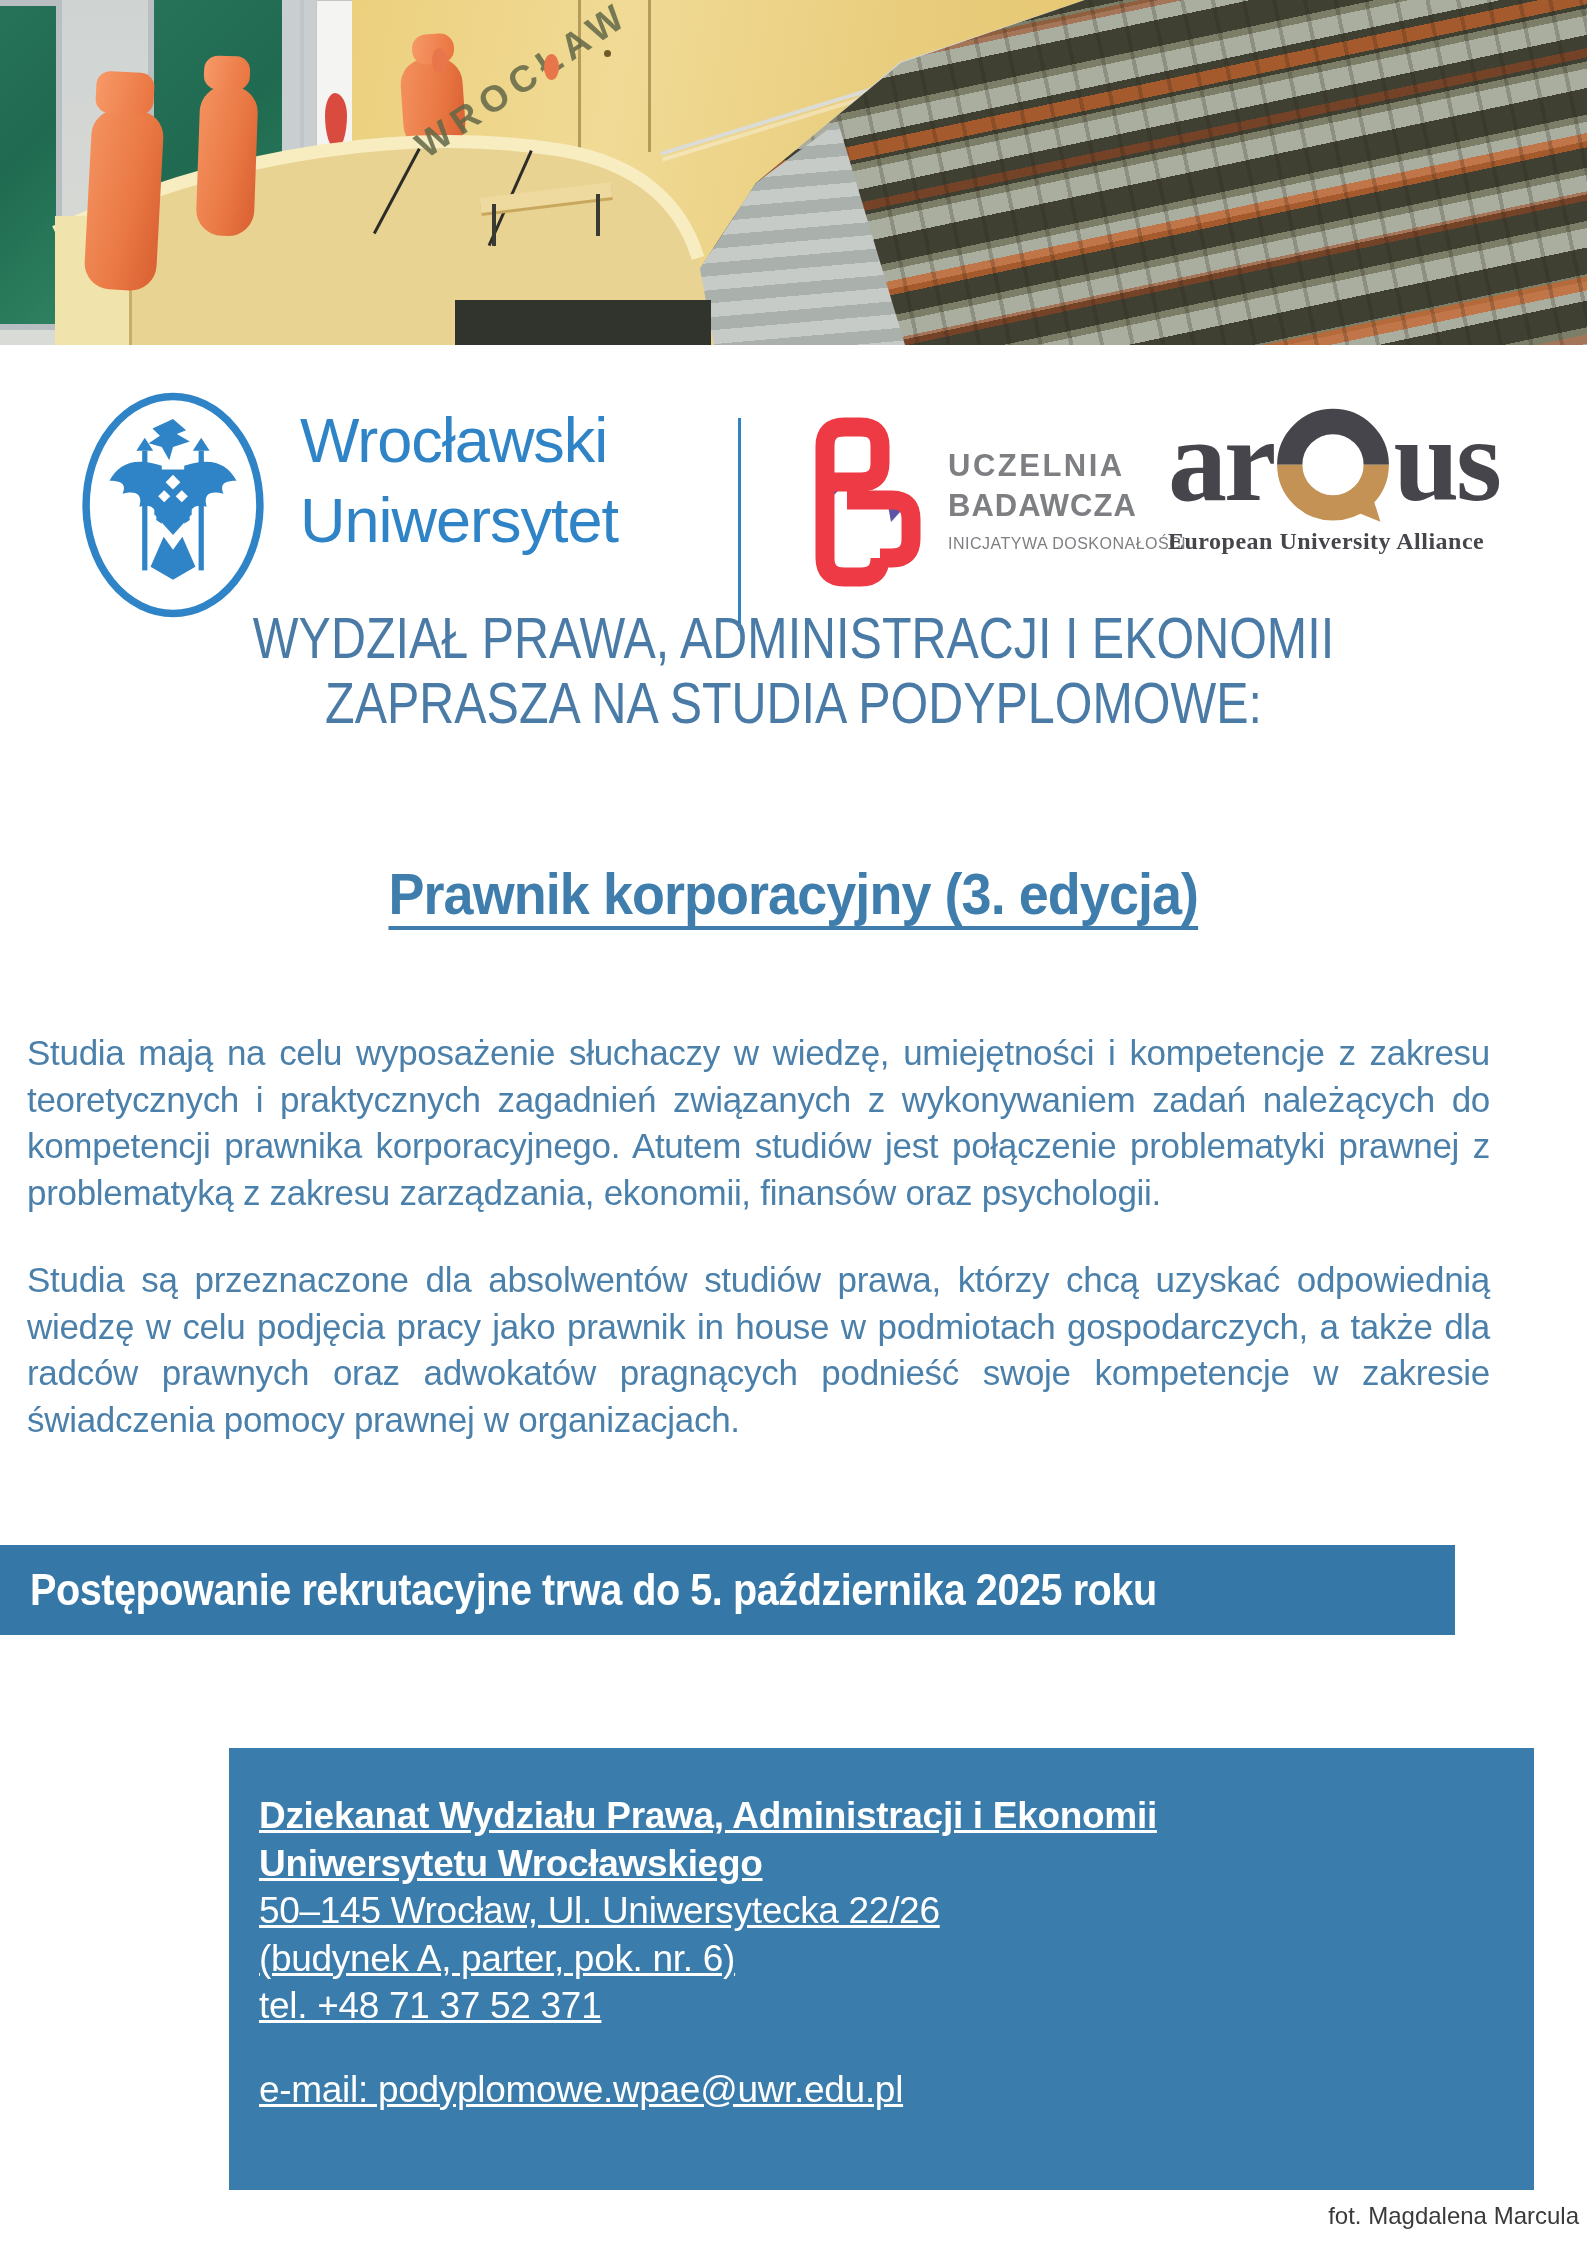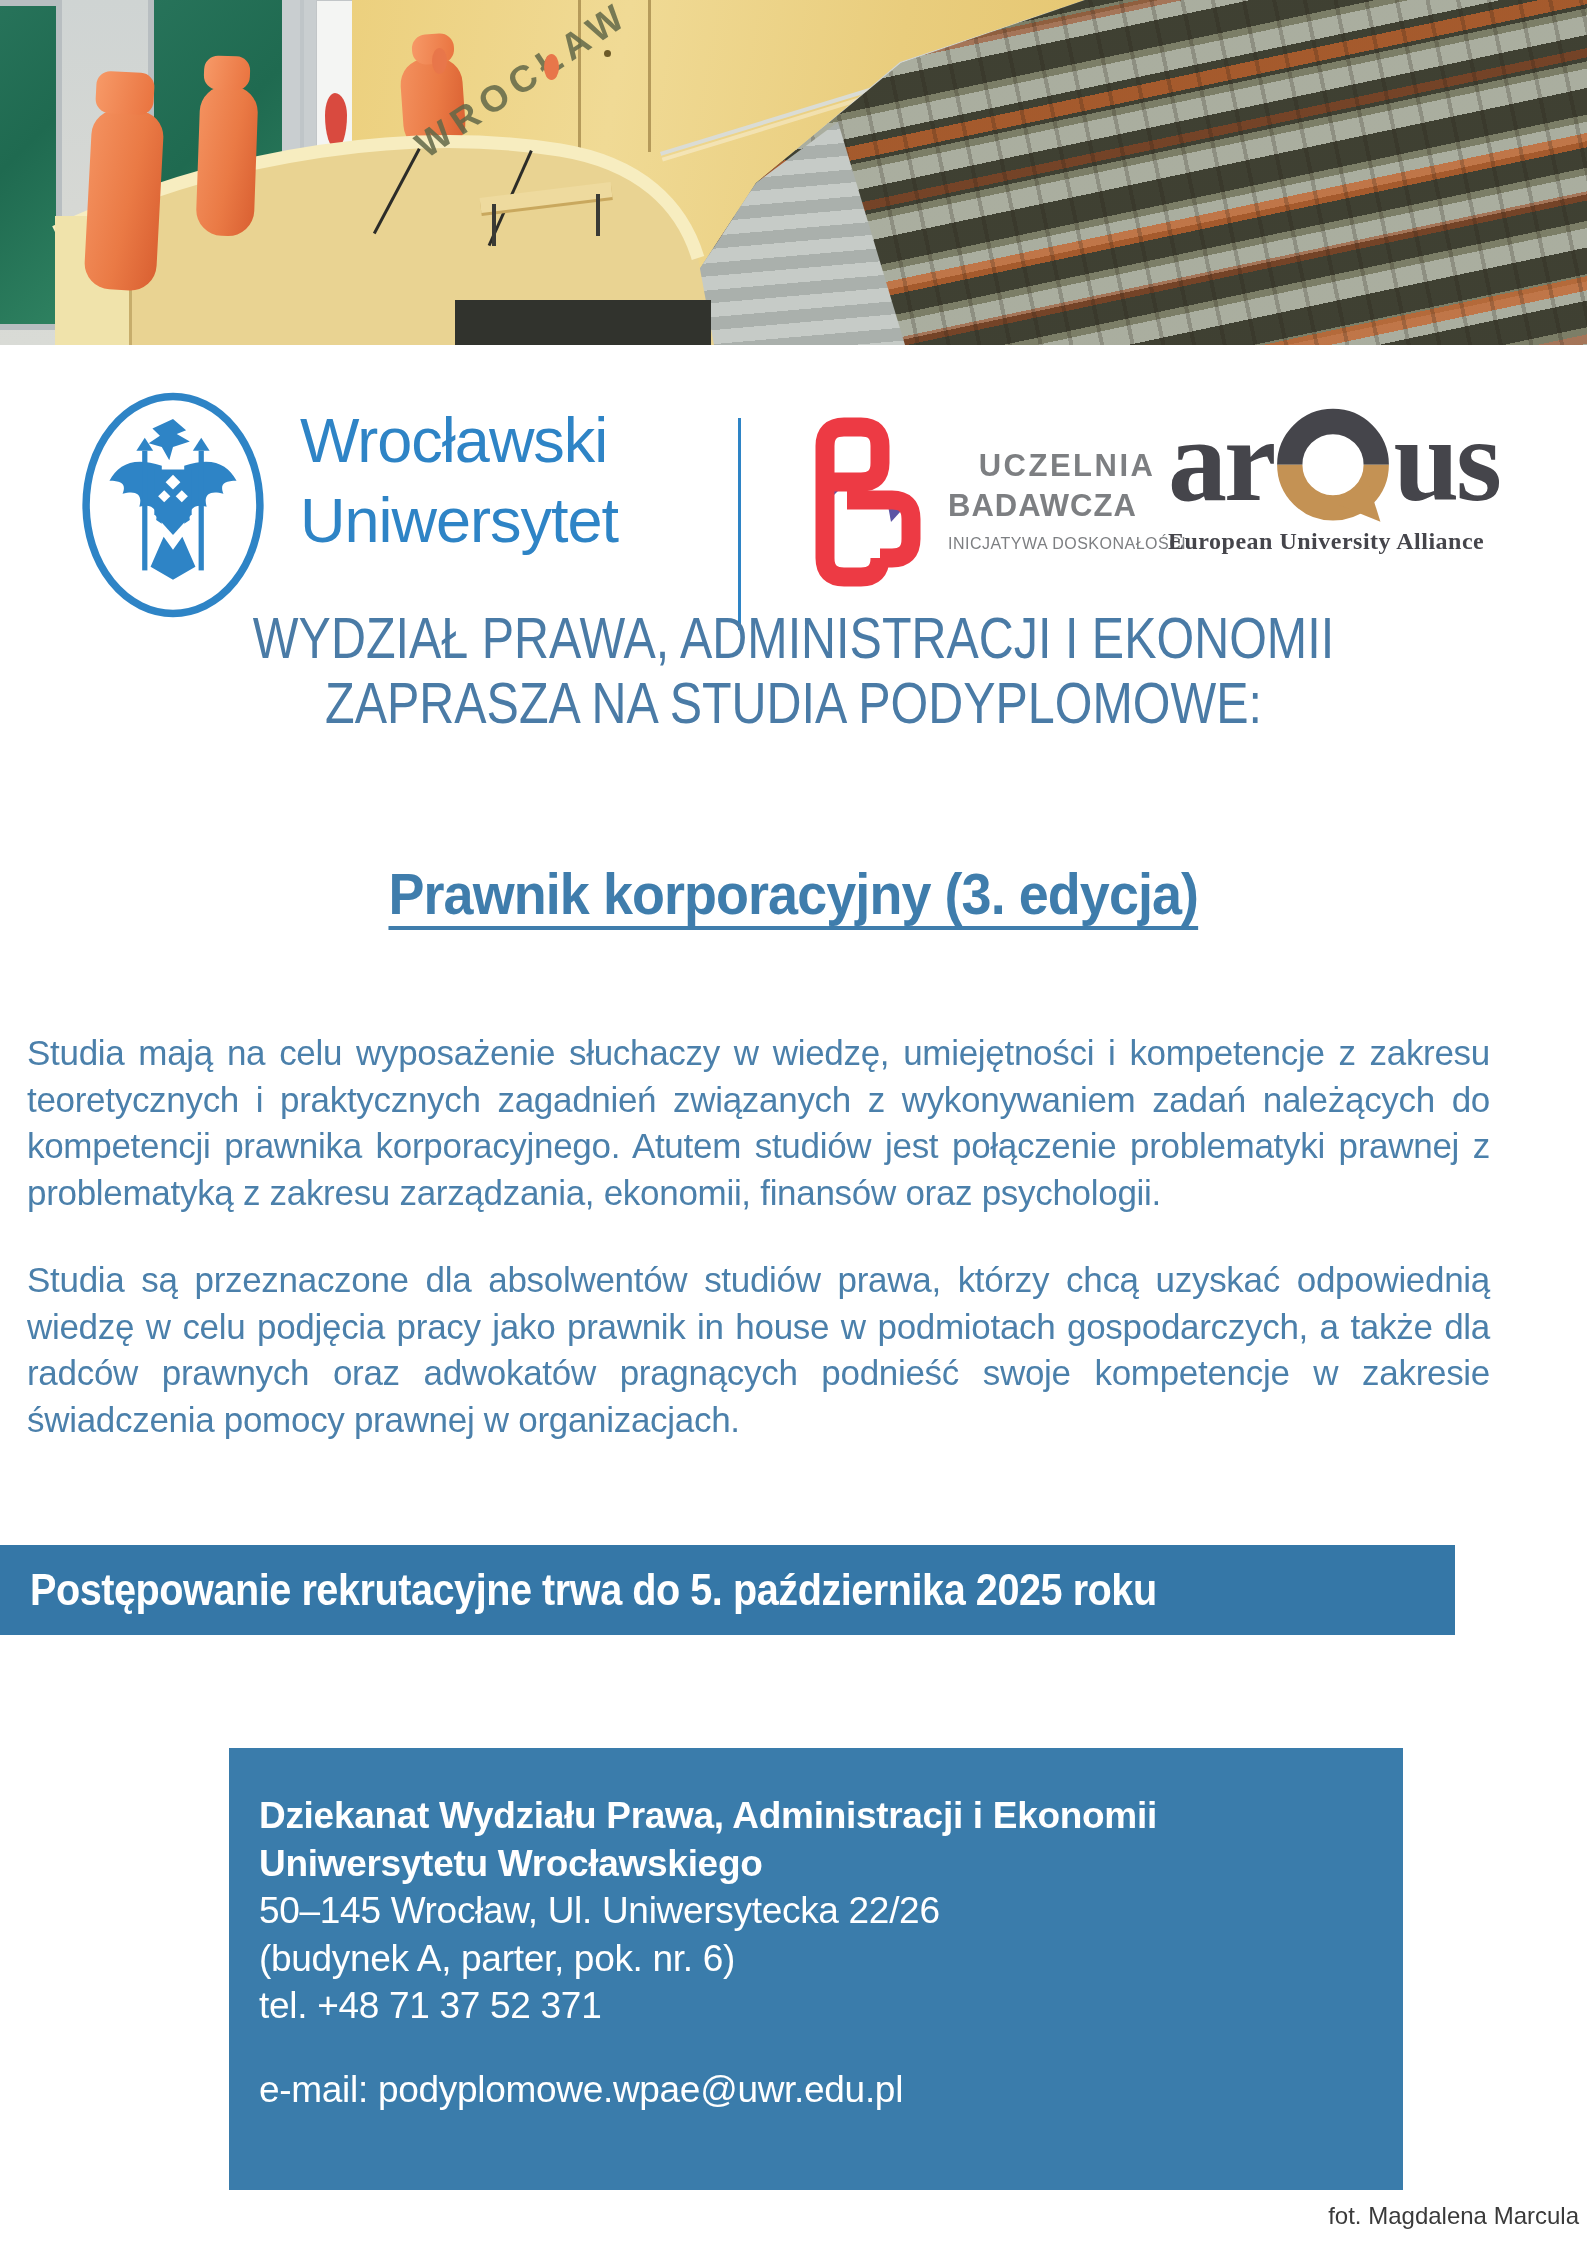--- a/index.html
+++ b/index.html
@@ -43,42 +43,42 @@
     color:rgba(98,103,72,.85);font-size:37px;font-weight:700;letter-spacing:7px;}
   .lectern-top{left:480px;top:190px;width:132px;height:15px;background:#eeda9e;transform:rotate(-7deg);box-shadow:0 3px 0 #c9a85e;}
   .lectern-leg{width:4px;height:42px;background:#3a3a35;}
 
   
   .crest{left:78px;top:391px;width:190px;height:228px;}
   .uwr-name{left:300px;top:400px;width:440px;color:#2e84c6;font-size:63px;line-height:80px;letter-spacing:-1px;}
   .logo-divider{left:738px;top:418px;width:3px;height:212px;background:#2e84c6;}
   .qb{left:795px;top:412px;width:140px;height:190px;}
   .ub-text{left:948px;top:446px;color:#7d7f82;}
-  .ub-l1{font-size:31px;font-weight:700;letter-spacing:2.5px;line-height:40px;text-align:center;}
+  .ub-l1{font-size:31px;font-weight:700;letter-spacing:2.5px;line-height:40px;}
   .ub-l2{font-size:31px;font-weight:700;letter-spacing:1px;line-height:40px;}
   .ub-l3{font-size:16px;font-weight:500;letter-spacing:.5px;margin-top:9px;}
   .arqus{left:1168px;top:408px;width:340px;}
   .arqus-word{display:flex;align-items:center;color:#45454b;
     font-family:"Liberation Serif", serif;font-weight:700;font-size:118px;line-height:100px;letter-spacing:-3px;}
   .arqus-q{width:116px;height:124px;margin:0 2px -18px 2px;}
   .arqus-sub{margin-top:14px;font-family:"Liberation Serif", serif;font-weight:700;font-size:24px;color:#45454b;letter-spacing:.5px;}
 
   
   .heading{left:0;top:606px;width:1587px;text-align:center;color:#4a7ba6;
     font-size:57px;line-height:65px;letter-spacing:0;transform:scaleX(.85);}
   .course{left:0;top:860px;width:1587px;text-align:center;}
   .course a{display:inline-block;transform:scaleX(.93);color:#3f7dac;font-size:58px;font-weight:700;
     letter-spacing:-1px;text-decoration:underline;text-decoration-thickness:4px;text-underline-offset:12px;}
   .para{left:27px;width:1463px;font-size:35px;line-height:46.5px;text-align:justify;color:#4b80ab;letter-spacing:-.3px;}
   .p1{top:995px;} .p2{top:1222px;}
   .banner{left:0;top:1545px;width:1455px;height:90px;background:#3577a7;color:#ffffff;}
   .banner span{display:inline-block;transform:scaleX(.9);transform-origin:left center;
     margin-left:30px;font-size:44px;font-weight:700;line-height:90px;letter-spacing:-.5px;white-space:nowrap;}
-  .contact{left:229px;top:1748px;width:1174px;height:442px;background:#3a7cab;color:#ffffff;box-sizing:border-box;
-    padding:44px 36px 0 30px;font-size:37px;line-height:47.5px;letter-spacing:-.3px;}
+  .contact{left:229px;top:1748px;width:1305px;height:442px;background:#3a7cab;color:#ffffff;box-sizing:border-box;
+    padding:44px 36px 0 30px;font-size:37px;line-height:47.5px;letter-spacing:-.3px;text-decoration:underline;}
   .contact .bold{font-weight:700;}
   .contact .email{margin-top:36px;}
   .credit{right:8px;top:2202px;font-size:24px;color:#3a3a3a;}
 </style>
 </head>
 <body>
 
 <div class="abs hero">
   <div class="abs board board1"></div>
   <div class="abs board board2"></div>

